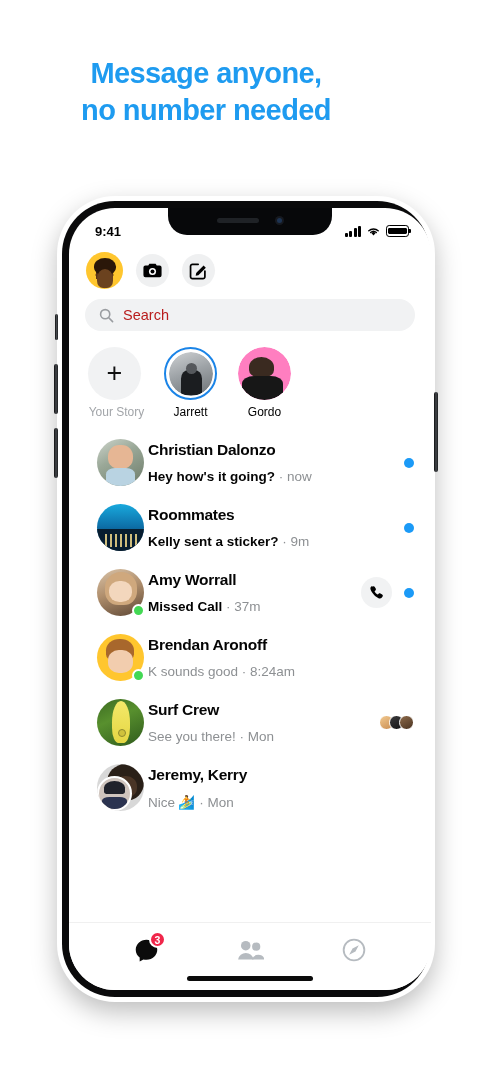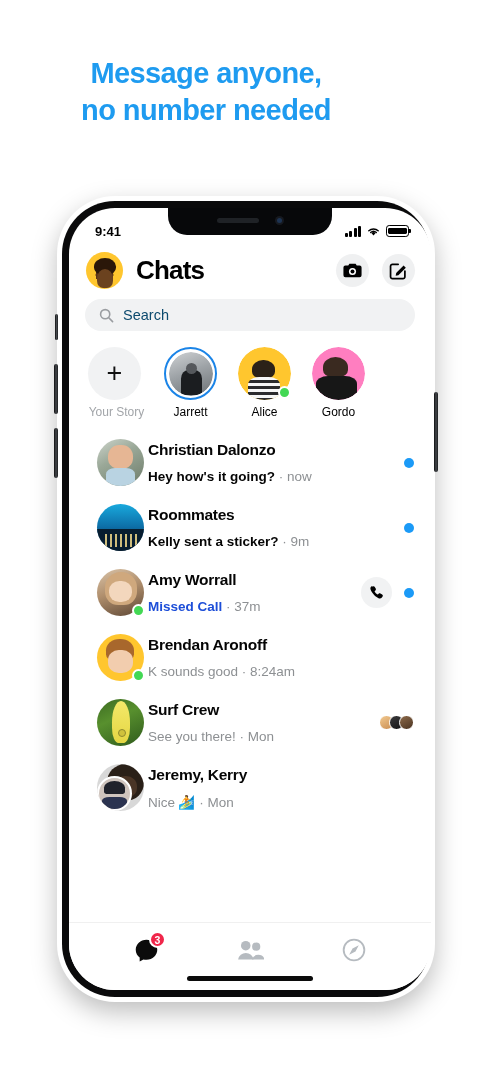--- a/index.html
+++ b/index.html
@@ -113,21 +113,21 @@
     width:33px;height:33px;border-radius:50%;background:#eff0f1;
     display:flex;align-items:center;justify-content:center;flex:none;
   }
 
   
   .search-wrap { padding:0 16px 9px 16px; }
   .search-bar {
     height:32px;border-radius:17px;background:#f1f2f3;
     display:flex;align-items:center;gap:9px;padding:0 14px;
   }
-  .search-ph { color:#0c4a6e; font-size:14.5px; }
+  .search-ph { color:#b91c1c; font-size:14.5px; }
 
   
   .stories {
     display:flex; gap:17px; padding:7px 0 9px 19px;
     overflow:hidden;
   }
   .story { width:57px; flex:none; text-align:center; }
   .story-ring {
     width:53px;height:53px;border-radius:50%;margin:0 auto;
     display:flex;align-items:center;justify-content:center;
@@ -233,21 +233,21 @@
   .chat-name {
     font-size:15.5px; font-weight:bold; color:#050505;
     letter-spacing:-0.25px; white-space:nowrap;
   }
   .chat-sub {
     font-size:13.5px; margin-top:10px; color:#8d9093;
     white-space:nowrap; overflow:hidden;
   }
   .chat-sub.unread { color:#050505; font-weight:bold; }
   .chat-sub .time { color:#8d9093; font-weight:normal; }
-  .chat-sub .missed { color:#1d4ed8; font-weight:bold; }
+  .chat-sub .missed { color:#000000; font-weight:bold; }
   .chat-right { display:flex; align-items:center; gap:12px; flex:none; }
   .call-btn {
     width:31px;height:31px;border-radius:50%;background:#f1f2f3;
     display:flex;align-items:center;justify-content:center;
   }
   .unread-dot { width:10px;height:10px;border-radius:50%;background:#1b9af7; }
   .seen-stack { display:flex; }
   .seen-stack span {
     width:15px;height:15px;border-radius:50%;border:1.4px solid #fff;
     margin-left:-5px; display:block;
@@ -317,21 +317,20 @@
           <path d="M4.9 7.1 a4.6 4.6 0 0 1 6.2 0" stroke="#000" stroke-width="1.5" fill="none" stroke-linecap="round"></path>
         </svg>
         <div class="batt">
             <span></span>
           </div>
       </div>
     </div>
 
     <div class="app-header">
       <div class="me-avatar"></div>
-      <div class="app-title">Chats</div>
 
       <div class="hdr-btn">
         <svg width="19" height="17" viewBox="0 0 22 19">
           <path d="M7.4 1.6 h7.2 l1.3 2.1 h3.3 a2.3 2.3 0 0 1 2.3 2.3 v9.1 a2.3 2.3 0 0 1 -2.3 2.3 h-16.4 a2.3 2.3 0 0 1 -2.3 -2.3 v-9.1 a2.3 2.3 0 0 1 2.3 -2.3 h3.3 Z" fill="#000"></path>
           <circle cx="11" cy="10.6" r="4.1" fill="#fff"></circle>
           <circle cx="11" cy="10.6" r="2.3" fill="#000"></circle>
         </svg>
       </div>
 
       <div class="hdr-btn">
@@ -362,29 +361,20 @@
       <div class="story">
         <div class="story-ring active">
           <div class="story-av">
               <div class="av av-jarrett"></div>
             </div>
         </div>
         <div class="story-label">Jarrett</div>
       </div>
 
 
-      <div class="story">
-        <div class="story-ring">
-          <div class="story-av">
-              <div class="av av-alice"></div>
-            </div>
-          <div class="dot-online"></div>
-        </div>
-        <div class="story-label">Alice</div>
-      </div>
 
       <div class="story">
         <div class="story-ring">
           <div class="story-av">
               <div class="av av-gordon"></div>
             </div>
         </div>
         <div class="story-label">Gordo</div>
       </div>
 

